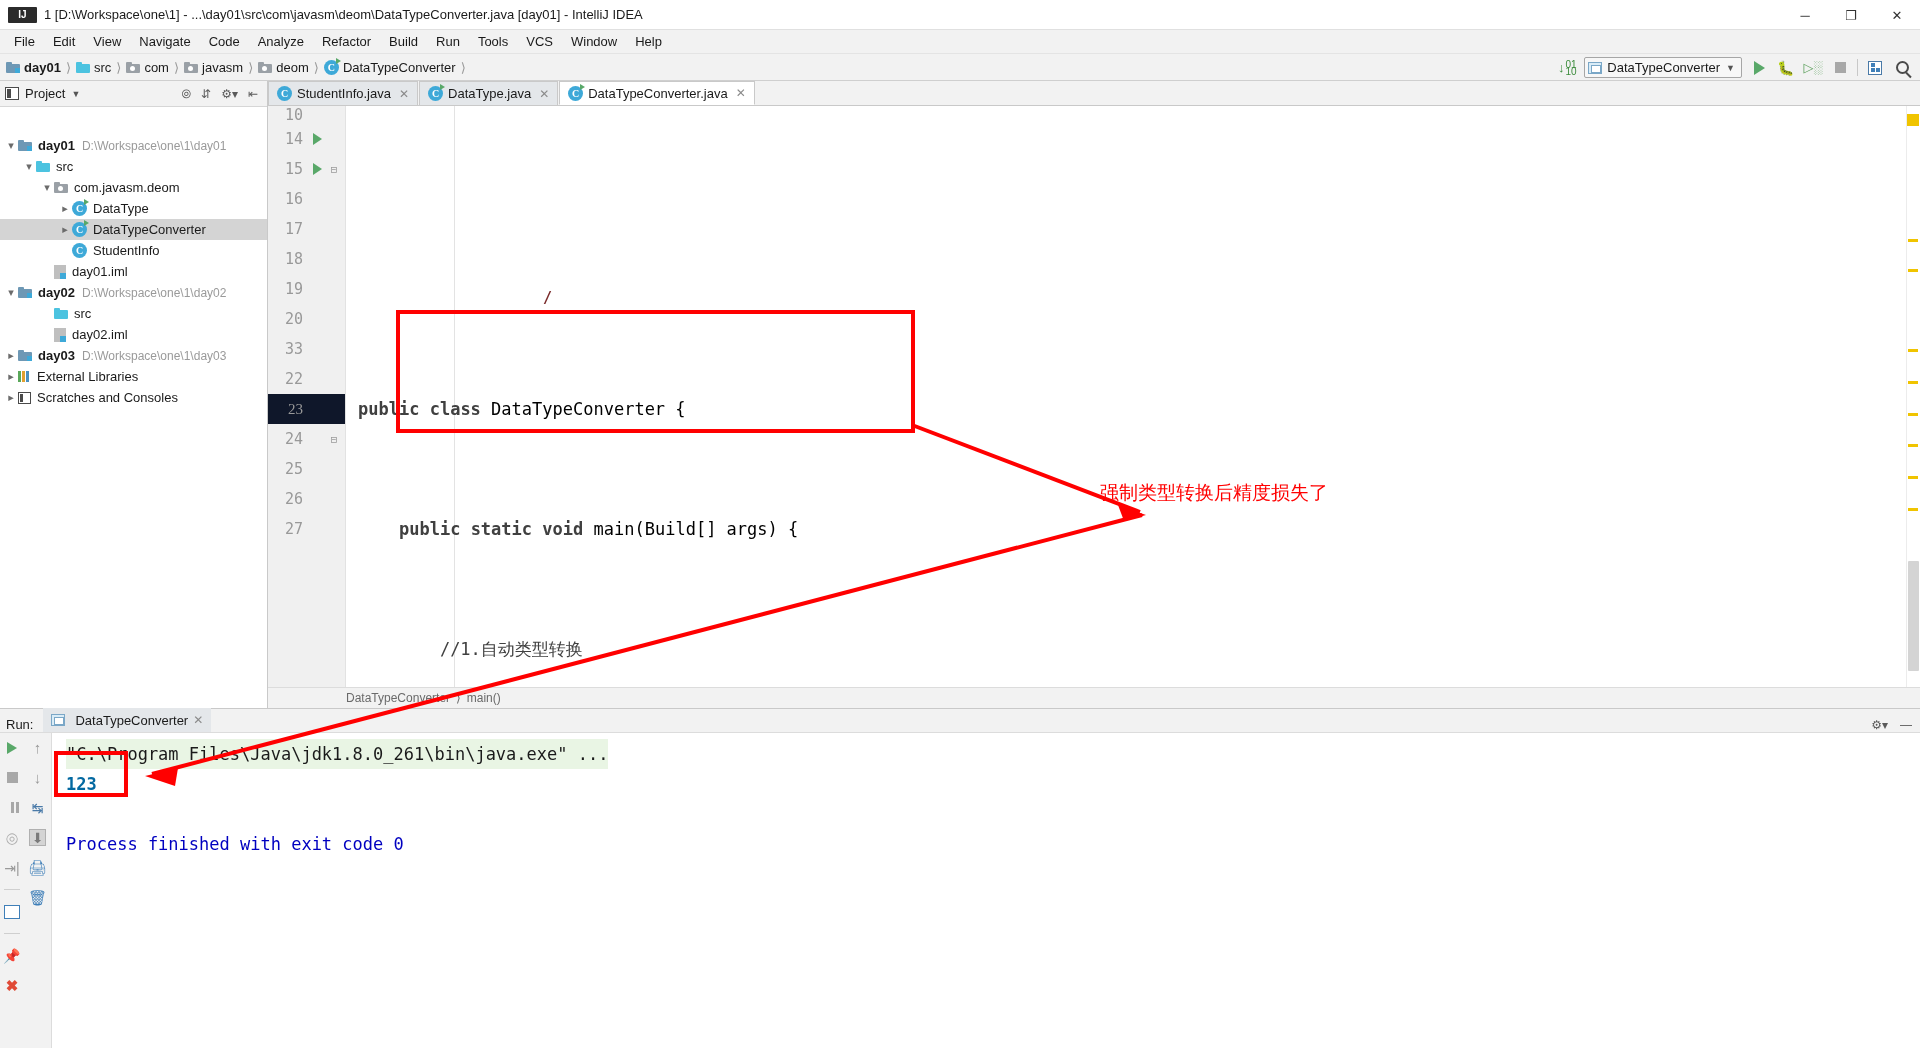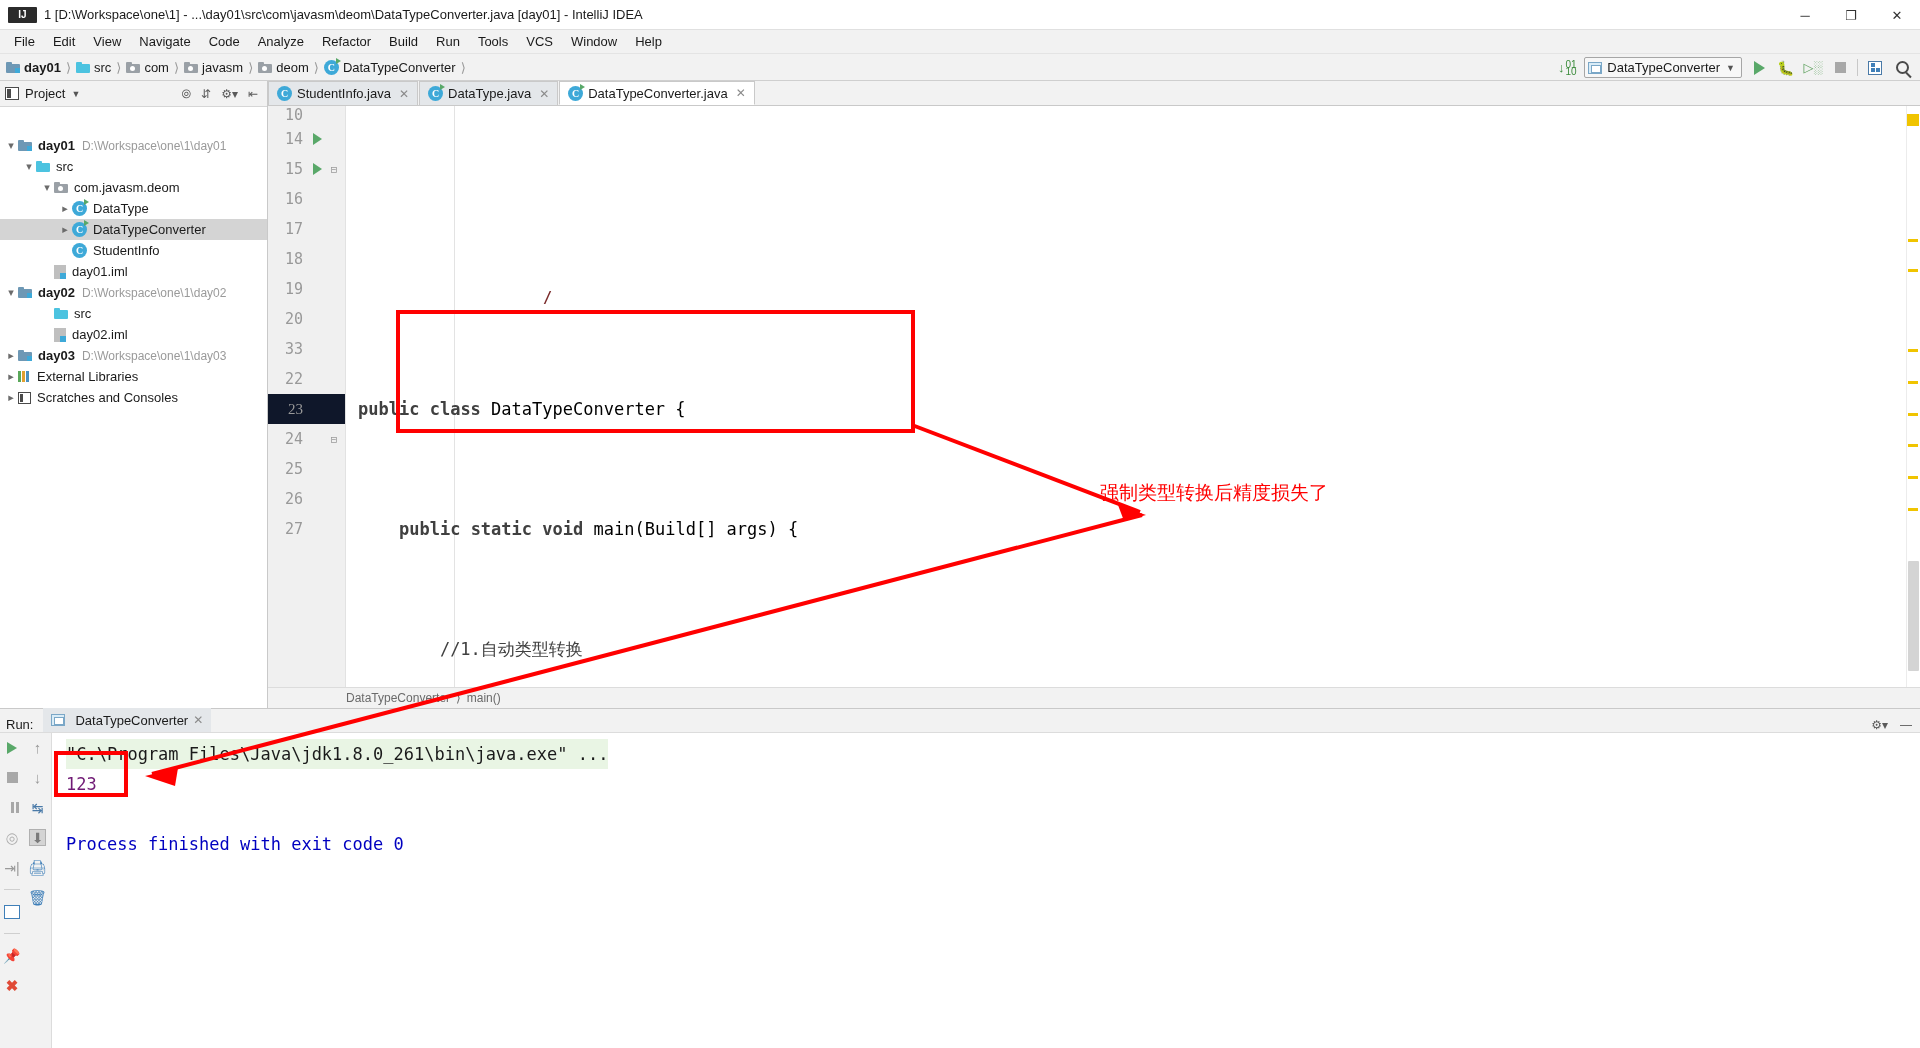--- a/index.html
+++ b/index.html
@@ -213,21 +213,21 @@
   .rb-ico.print{color:#3f7fb8;font-size:15px;}
   .rb-ico.trash{color:#3f7fb8;font-size:15px;}
   .rb-div { width:16px; height:1px; background:#cfcfcf; }
 
   #console {
     flex:1; background:#fff; font-family:"DejaVu Sans Mono", monospace;
     font-size:17px; line-height:30px; padding: 6px 0 0 14px; position:relative; color:#000;
   }
   .con-line { white-space: pre; }
   .con-cmd { background:#e9f5e4; color:#1a1a1a; display:inline-block; }
-  .con-out { color:#701a75; }
+  .con-out { color:#0369a1;font-weight:bold; }
   .con-done { color:#0000c0; }
 
   
   #overlay { position:absolute; left:0; top:0; width:1920px; height:1048px; pointer-events:none; }
   #ann-text {
     position:absolute; left:1100px; top:480px; color:#ff0000;
     font-family:"DejaVu Sans", sans-serif; font-size:19px; white-space:nowrap;
   }
 </style>
 </head>

